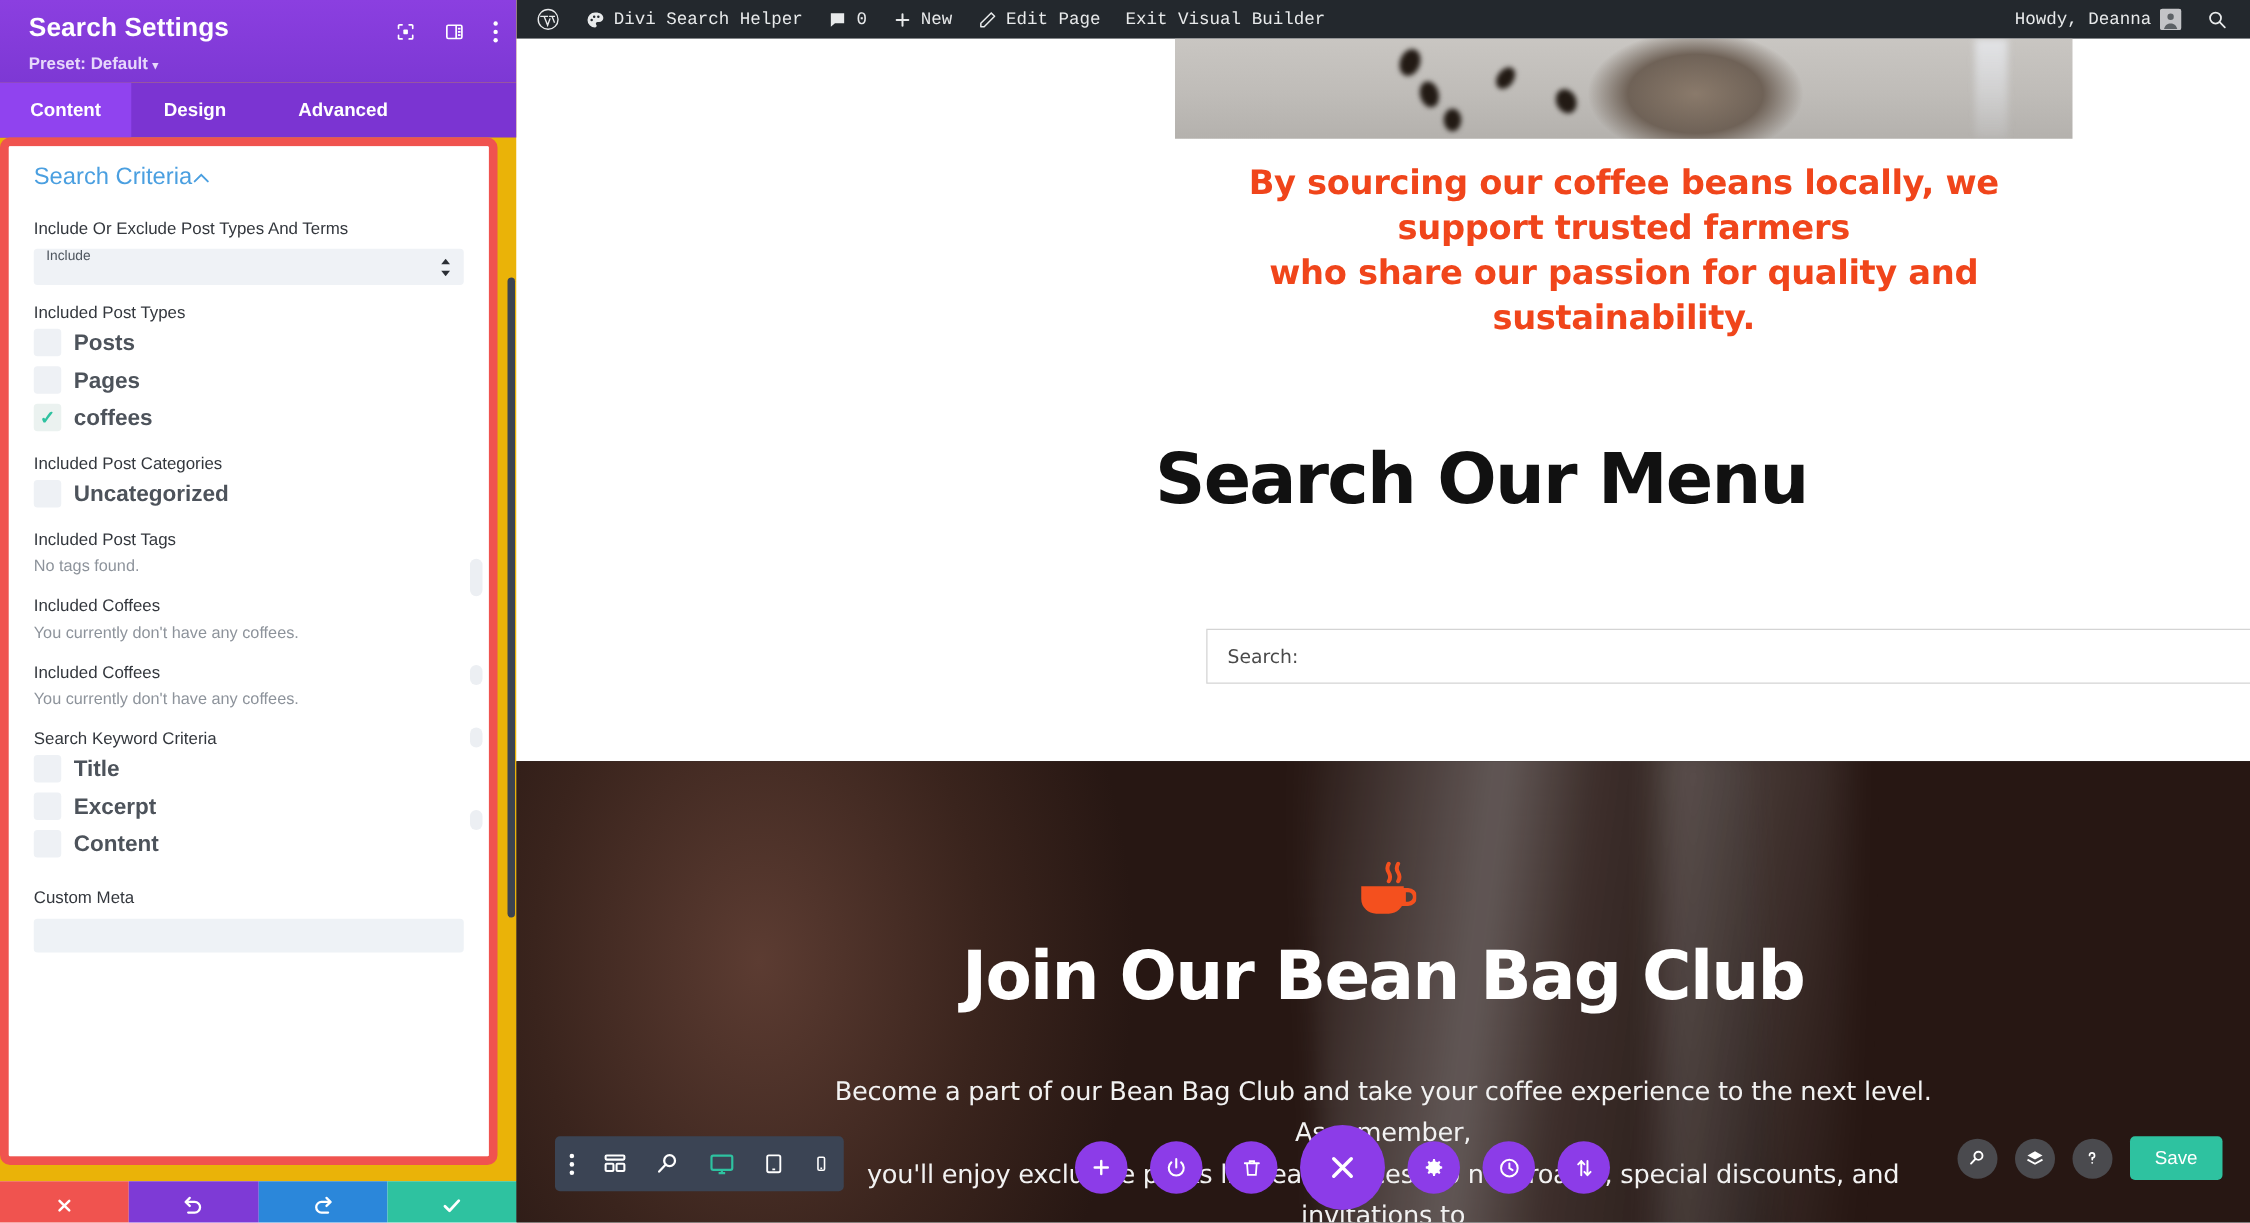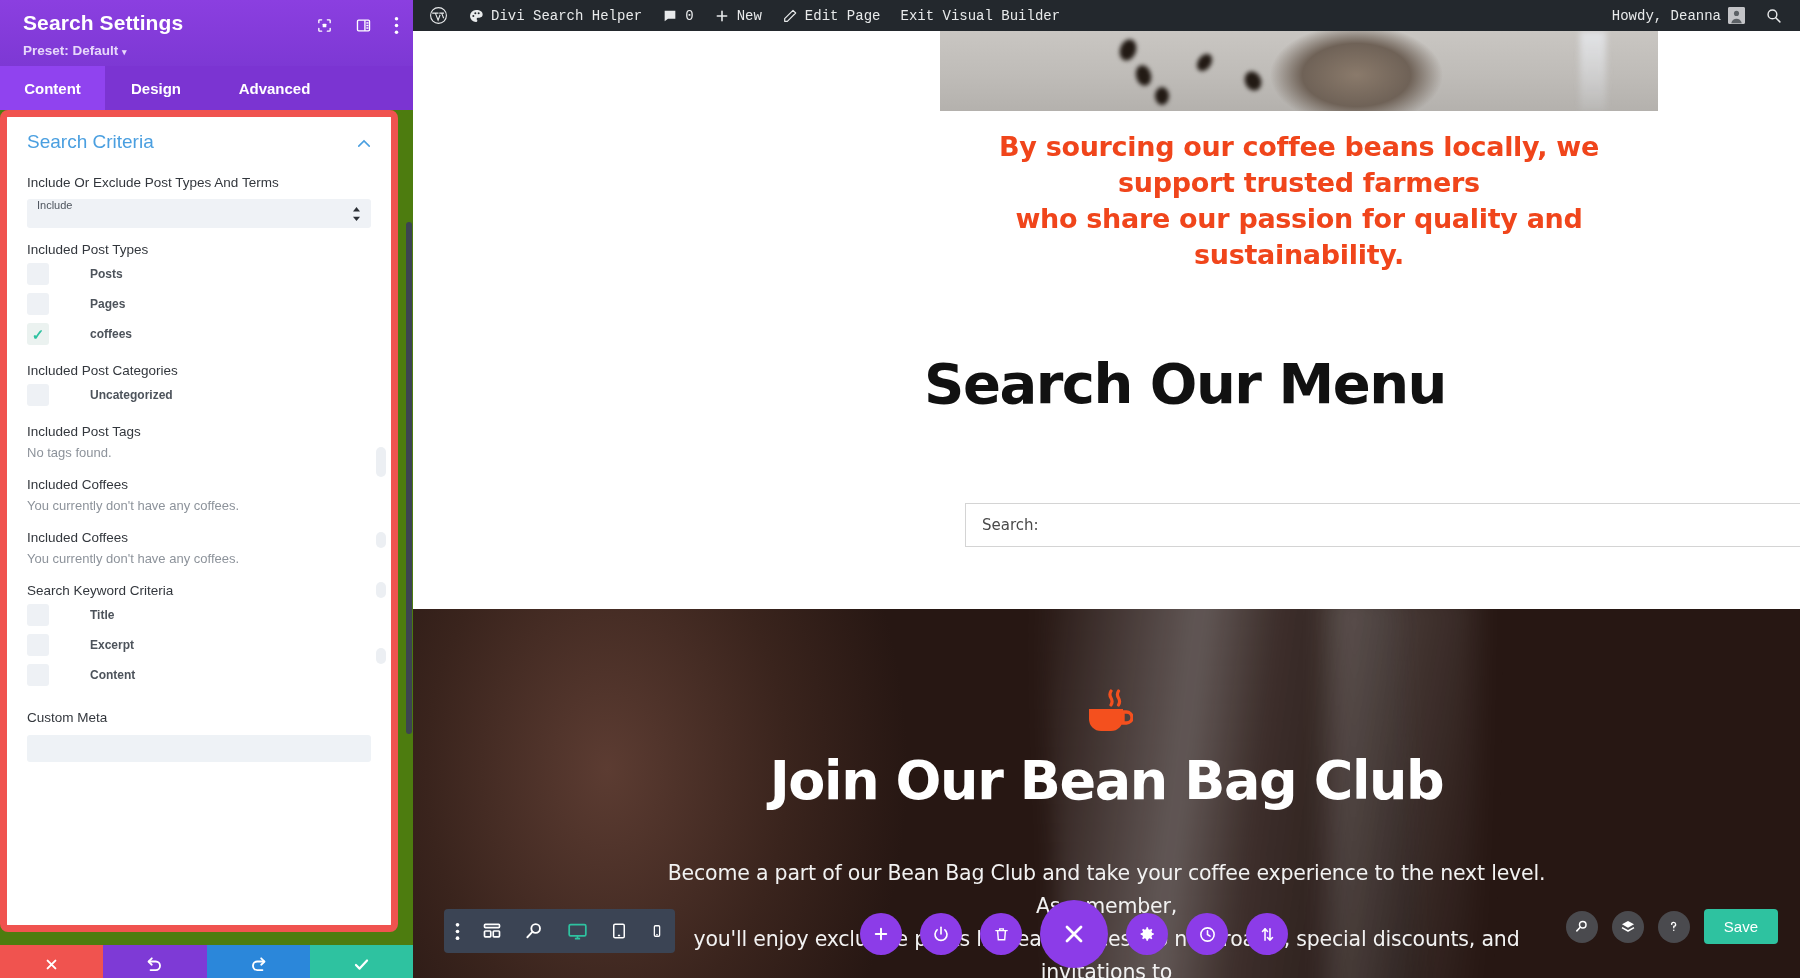--- a/index.html
+++ b/index.html
@@ -114,21 +114,21 @@
   .hero-body {
     position: absolute; left: 50%; transform: translateX(-50%); top: 248px;
     width: 900px; text-align: center; color: #f2f2f2;
     font-family: "DejaVu Sans", sans-serif;
     font-size: 20.5px; line-height: 33px; letter-spacing: -0.2px;
   }
 
   
   .divi-panel {
     position: absolute; left: 0; top: 0; width: 413px; height: 945px;
-    background: #4d7c0f; overflow: visible; z-index: 20;
+    background: #eab308; overflow: visible; z-index: 20;
   }
   .dp-header { position: relative; height: 66px; background: linear-gradient(180deg,#8b3fe0,#7d38d4); }
   .dp-title {
     position: absolute; left: 23px; top: 11px;
     color: #fff; font-size: 21px; font-weight: bold; letter-spacing: .1px;
   }
   .dp-preset {
     position: absolute; left: 23px; top: 43px;
     color: #e7d8fb; font-size: 13.5px; font-weight: bold;
   }
@@ -148,21 +148,21 @@
   .dp-redframe {
     position: absolute; left: 0px; top: 110px; width: 398px; height: 822px;
     border: 7px solid #f0534f; border-radius: 8px;
     background: #ffffff; overflow: hidden;
   }
   .dp-body {
     position: absolute; inset: 0; padding: 0;
     background: #fff; overflow: hidden;
   }
   .crit-head {
-    display: flex; align-items: center; justify-content: space-between;
+    display: flex; align-items: center; 
     padding: 14px 20px 8px 20px;
   }
   .crit-head .t { color: #4a9fe0; font-size: 19px; }
   .crit-head .chev { color: #4a9fe0; font-size: 15px; }
 
   .fld { padding: 0 20px; margin-top: 12px; }
   .fld .lbl { font-size: 13.5px; font-weight: normal; color: #33373d; line-height: 19px; }
   .fld .sub { font-size: 13px; color: #8d939b; line-height: 20px; margin-top: 2px; }
 
   .select-ctl {
@@ -176,21 +176,21 @@
   }
 
   .cbrow { display: flex; align-items: center; gap: 10px; height: 30px; margin-top: 0px; }
   .cbox {
     width: 22px; height: 22px; border-radius: 3px; background: #eef1f5;
     display: inline-flex; align-items: center; justify-content: center;
     flex: 0 0 22px;
   }
   .cbox.checked { background: #ebf2f0; }
   .cbox .tick { color: #2ec2a0; font-size: 15px; font-weight: bold; line-height: 1; }
-  .cbrow .cl { font-size: 12px; color: #4d535b; font-weight: bold; margin-left: 31px; }
+  .cbrow .cl { font-size: 18px; color: #4d535b; font-weight: bold; }
 
   .text-input {
     margin-top: 8px; height: 27px; background: #eef2f6; border-radius: 3px;
   }
 
   .lilbar {
     position: absolute; right: 5px; width: 10px; background: #eceff3; border-radius: 5px;
   }
 
   .panel-scroll {

